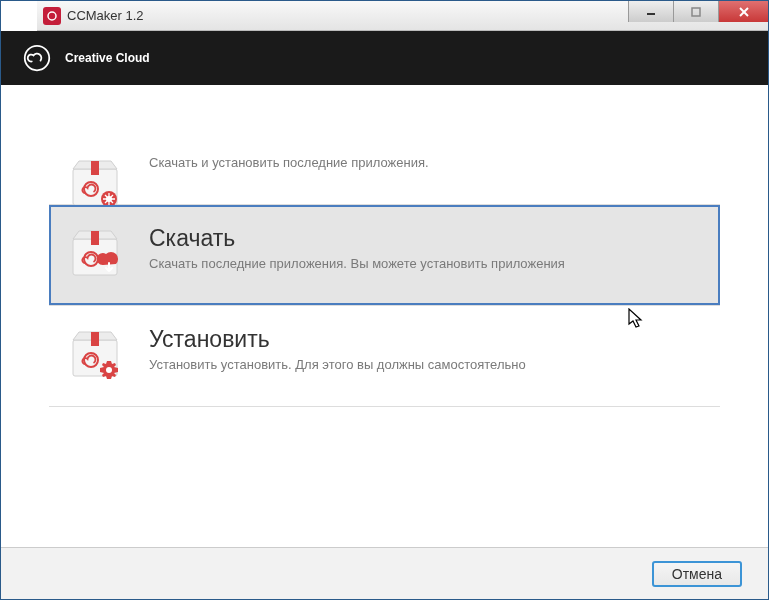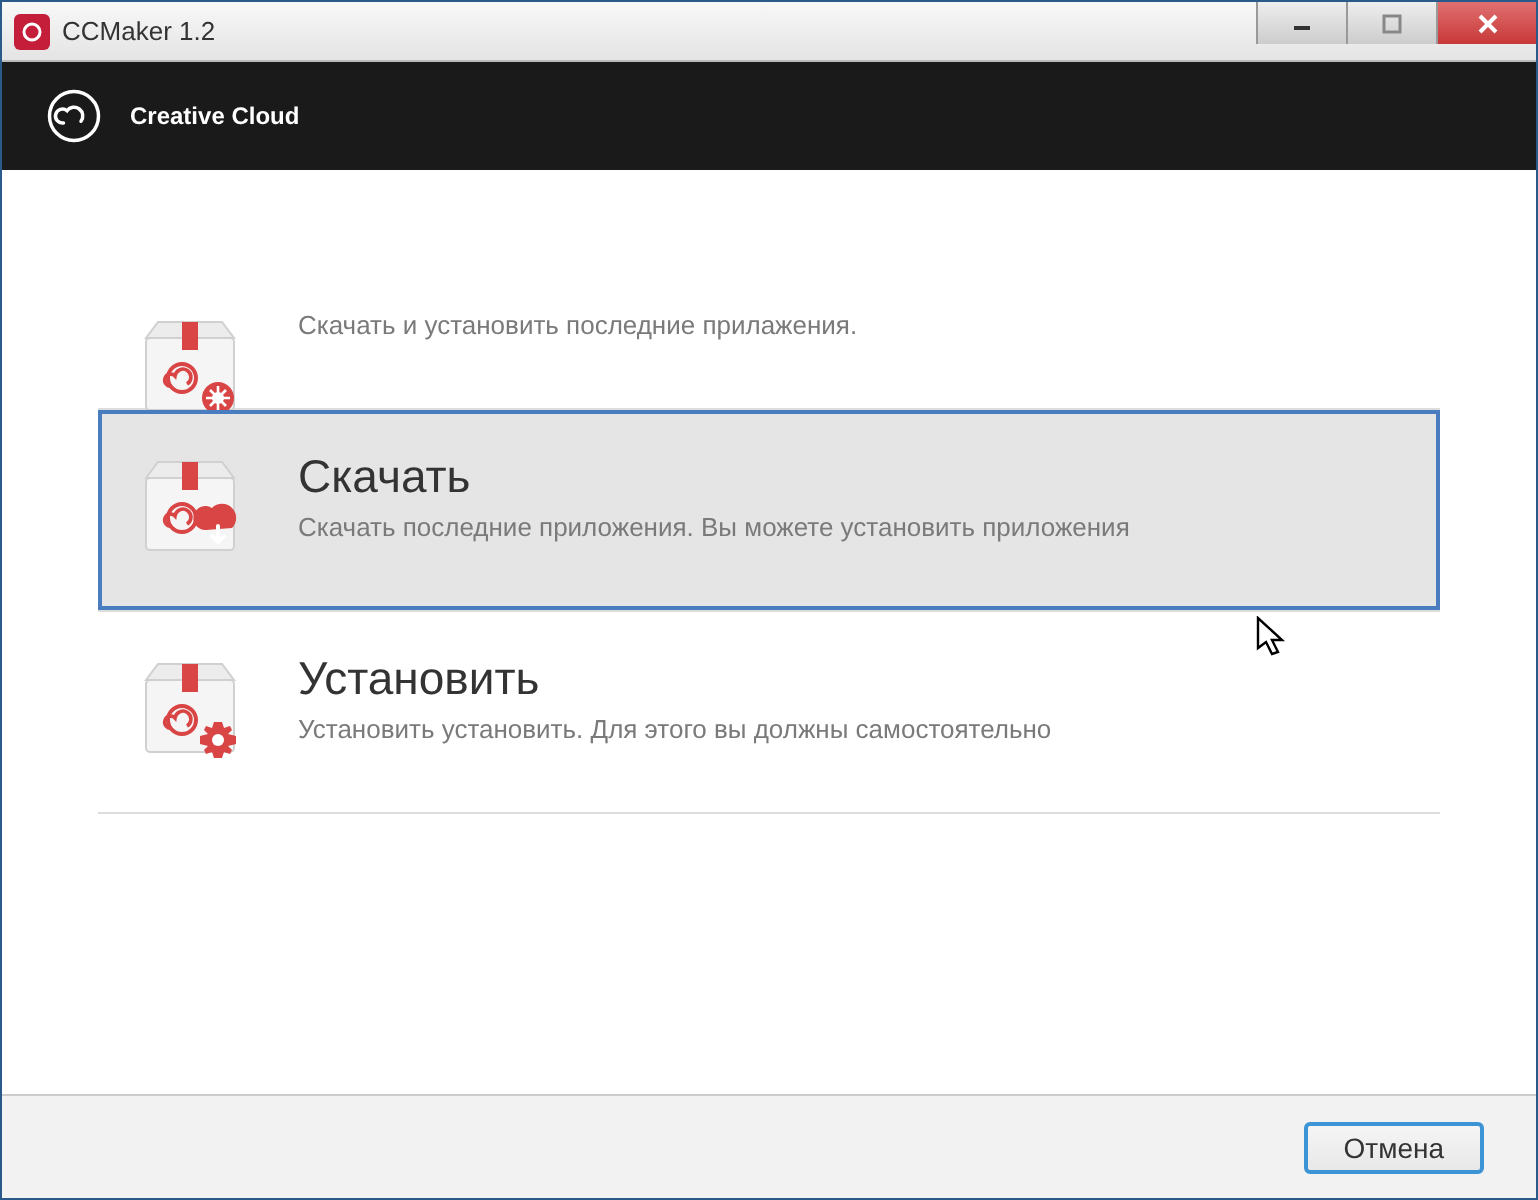--- a/index.html
+++ b/index.html
@@ -19,20 +19,21 @@
       flex-direction: column;
     }
     .titlebar {
       height: 30px;
       background: linear-gradient(to bottom, #f8f8f8, #e4e4e4);
       border-bottom: 1px solid #bbb;
       display: flex;
       align-items: center;
       padding-left: 6px;
       position: relative;
+      margin-left: 36px;
     }
     .app-icon {
       width: 18px;
       height: 18px;
       background: #c41e3a;
       border-radius: 3px;
       margin-right: 6px;
       display: flex;
       align-items: center;
       justify-content: center;
@@ -208,21 +209,21 @@
           <line x1="28" y1="6" x2="28" y2="14" stroke="#d0d0d0"></line>
           <rect x="24" y="6" width="8" height="14" fill="#d94444"></rect>
           <circle cx="24" cy="34" r="7" fill="none" stroke="#d94444" stroke-width="2"></circle>
           <path d="M19 38 a3 3 0 1 1 1.5-5 a4 4 0 1 1 6 4" fill="none" stroke="#d94444" stroke-width="1.8"></path>
           <circle cx="42" cy="44" r="8" fill="#d94444"></circle>
           <path d="M42 38 L42 50 M36 44 L48 44 M38 40 L46 48 M46 40 L38 48" stroke="#fff" stroke-width="1.3"></path>
           <circle cx="42" cy="44" r="3" fill="#fff"></circle>
         </svg>
       </div>
       <div class="option-text">
-        <div class="option-desc">Скачать и установить последние прилажения.</div>
+        <div class="option-desc">Скачать и установить последние приложения.</div>
       </div>
     </div>
 
     <div class="divider"></div>
 
     <div class="option selected">
       <div class="option-icon">
         <svg class="box-svg" viewBox="0 0 56 56">
           <rect x="6" y="14" width="44" height="36" rx="2" fill="#f5f5f5" stroke="#d0d0d0" stroke-width="1"></rect>
           <path d="M6 14 L12 6 L44 6 L50 14 Z" fill="#ececec" stroke="#d0d0d0" stroke-width="1"></path>

